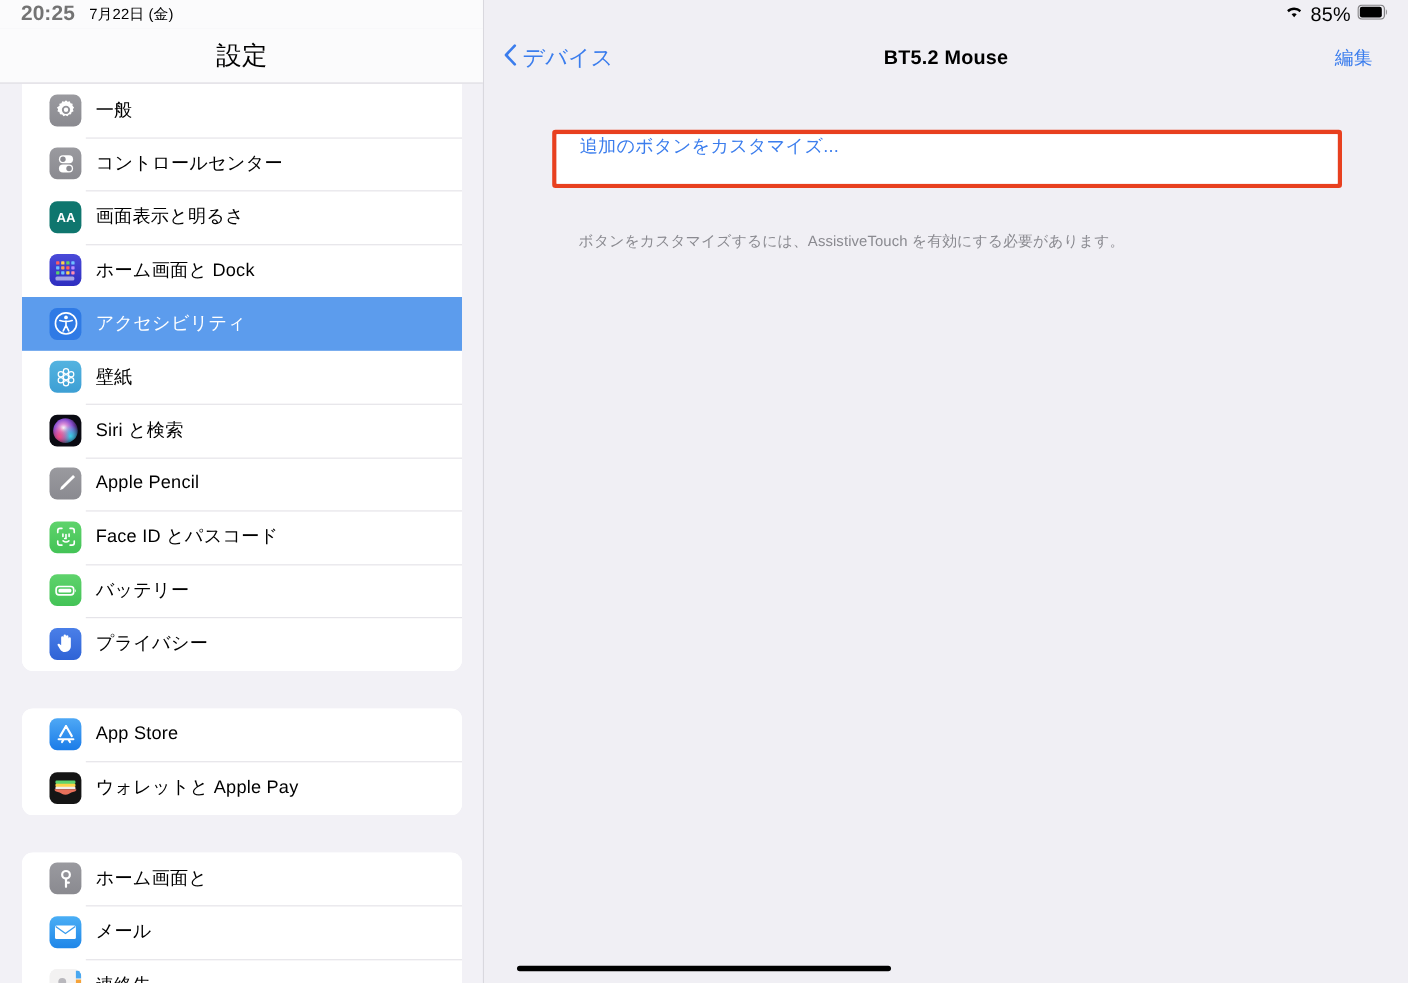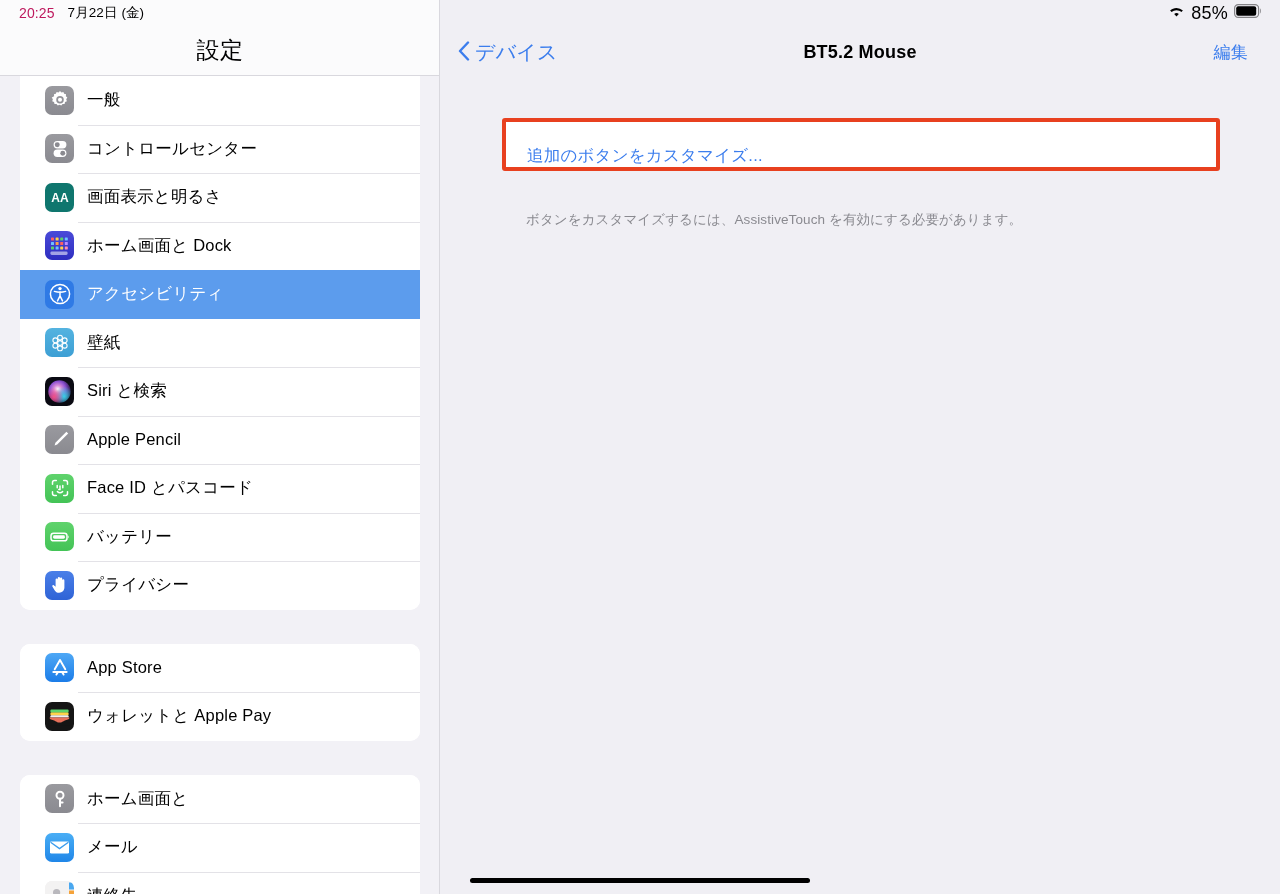--- a/index.html
+++ b/index.html
@@ -39,24 +39,24 @@
     top: 0; left: 0;
     width: 440px;
     height: 26px;
     display: flex;
     align-items: center;
     padding-left: 19px;
     background: #fbfbfc;
     z-index: 30;
   }
   .sb-time {
-    font-size: 14px;
-    color: #be185d;
+    font-size: 19px;
+    color: #737373;
     letter-spacing: .1px;
-    font-weight: 400;
+    font-weight: 700;
   }
   .sb-date {
     font-size: 13.5px;
     color: #000;
     margin-left: 13px;
     letter-spacing: .1px;
   }
 
   
   .sidebar-navbar {
@@ -214,21 +214,21 @@
     left: 62px;
     top: 39px;
     width: 718px;
     background: #ffffff;
     border: 4px solid #e8401f;
     border-radius: 3px;
   }
   .customize-row {
     height: 45px;
     display: flex;
-    align-items: flex-end;
+    align-items: flex-start;
     padding-left: 21px;
     background: #ffffff;
     cursor: pointer;
   }
   .customize-label {
     font-size: 16.5px;
     color: #3b7ded;
     letter-spacing: .2px;
   }
 

